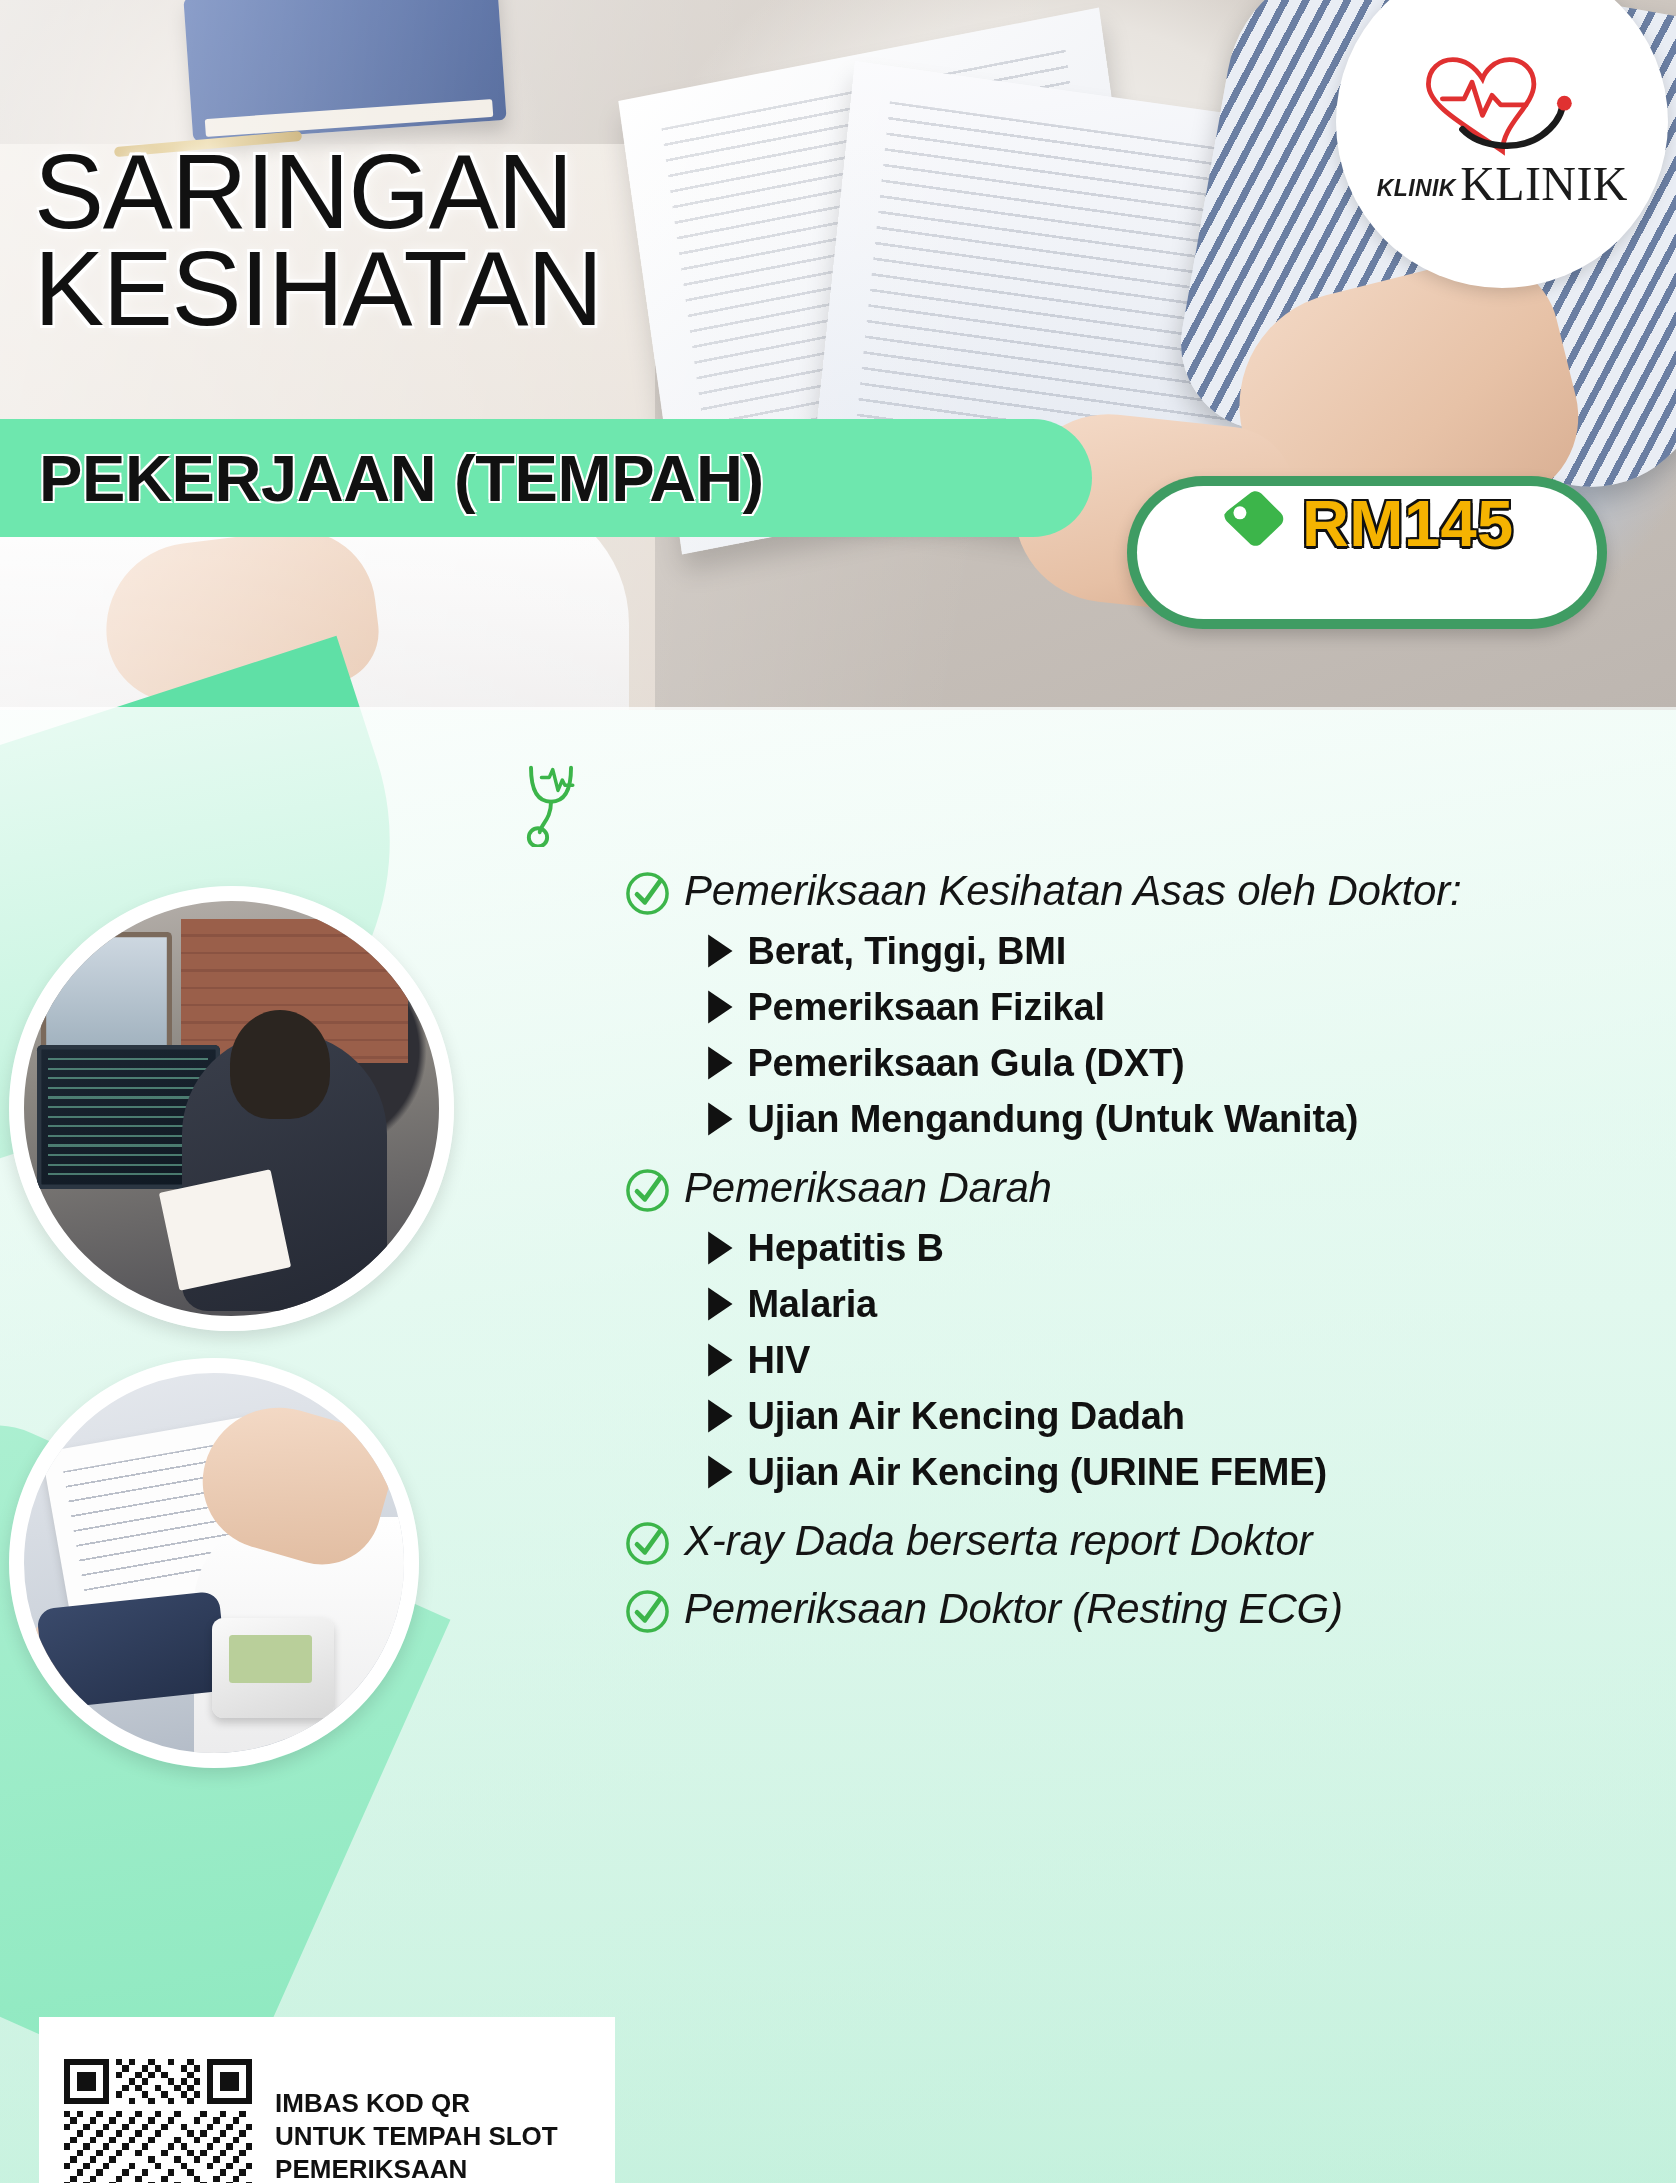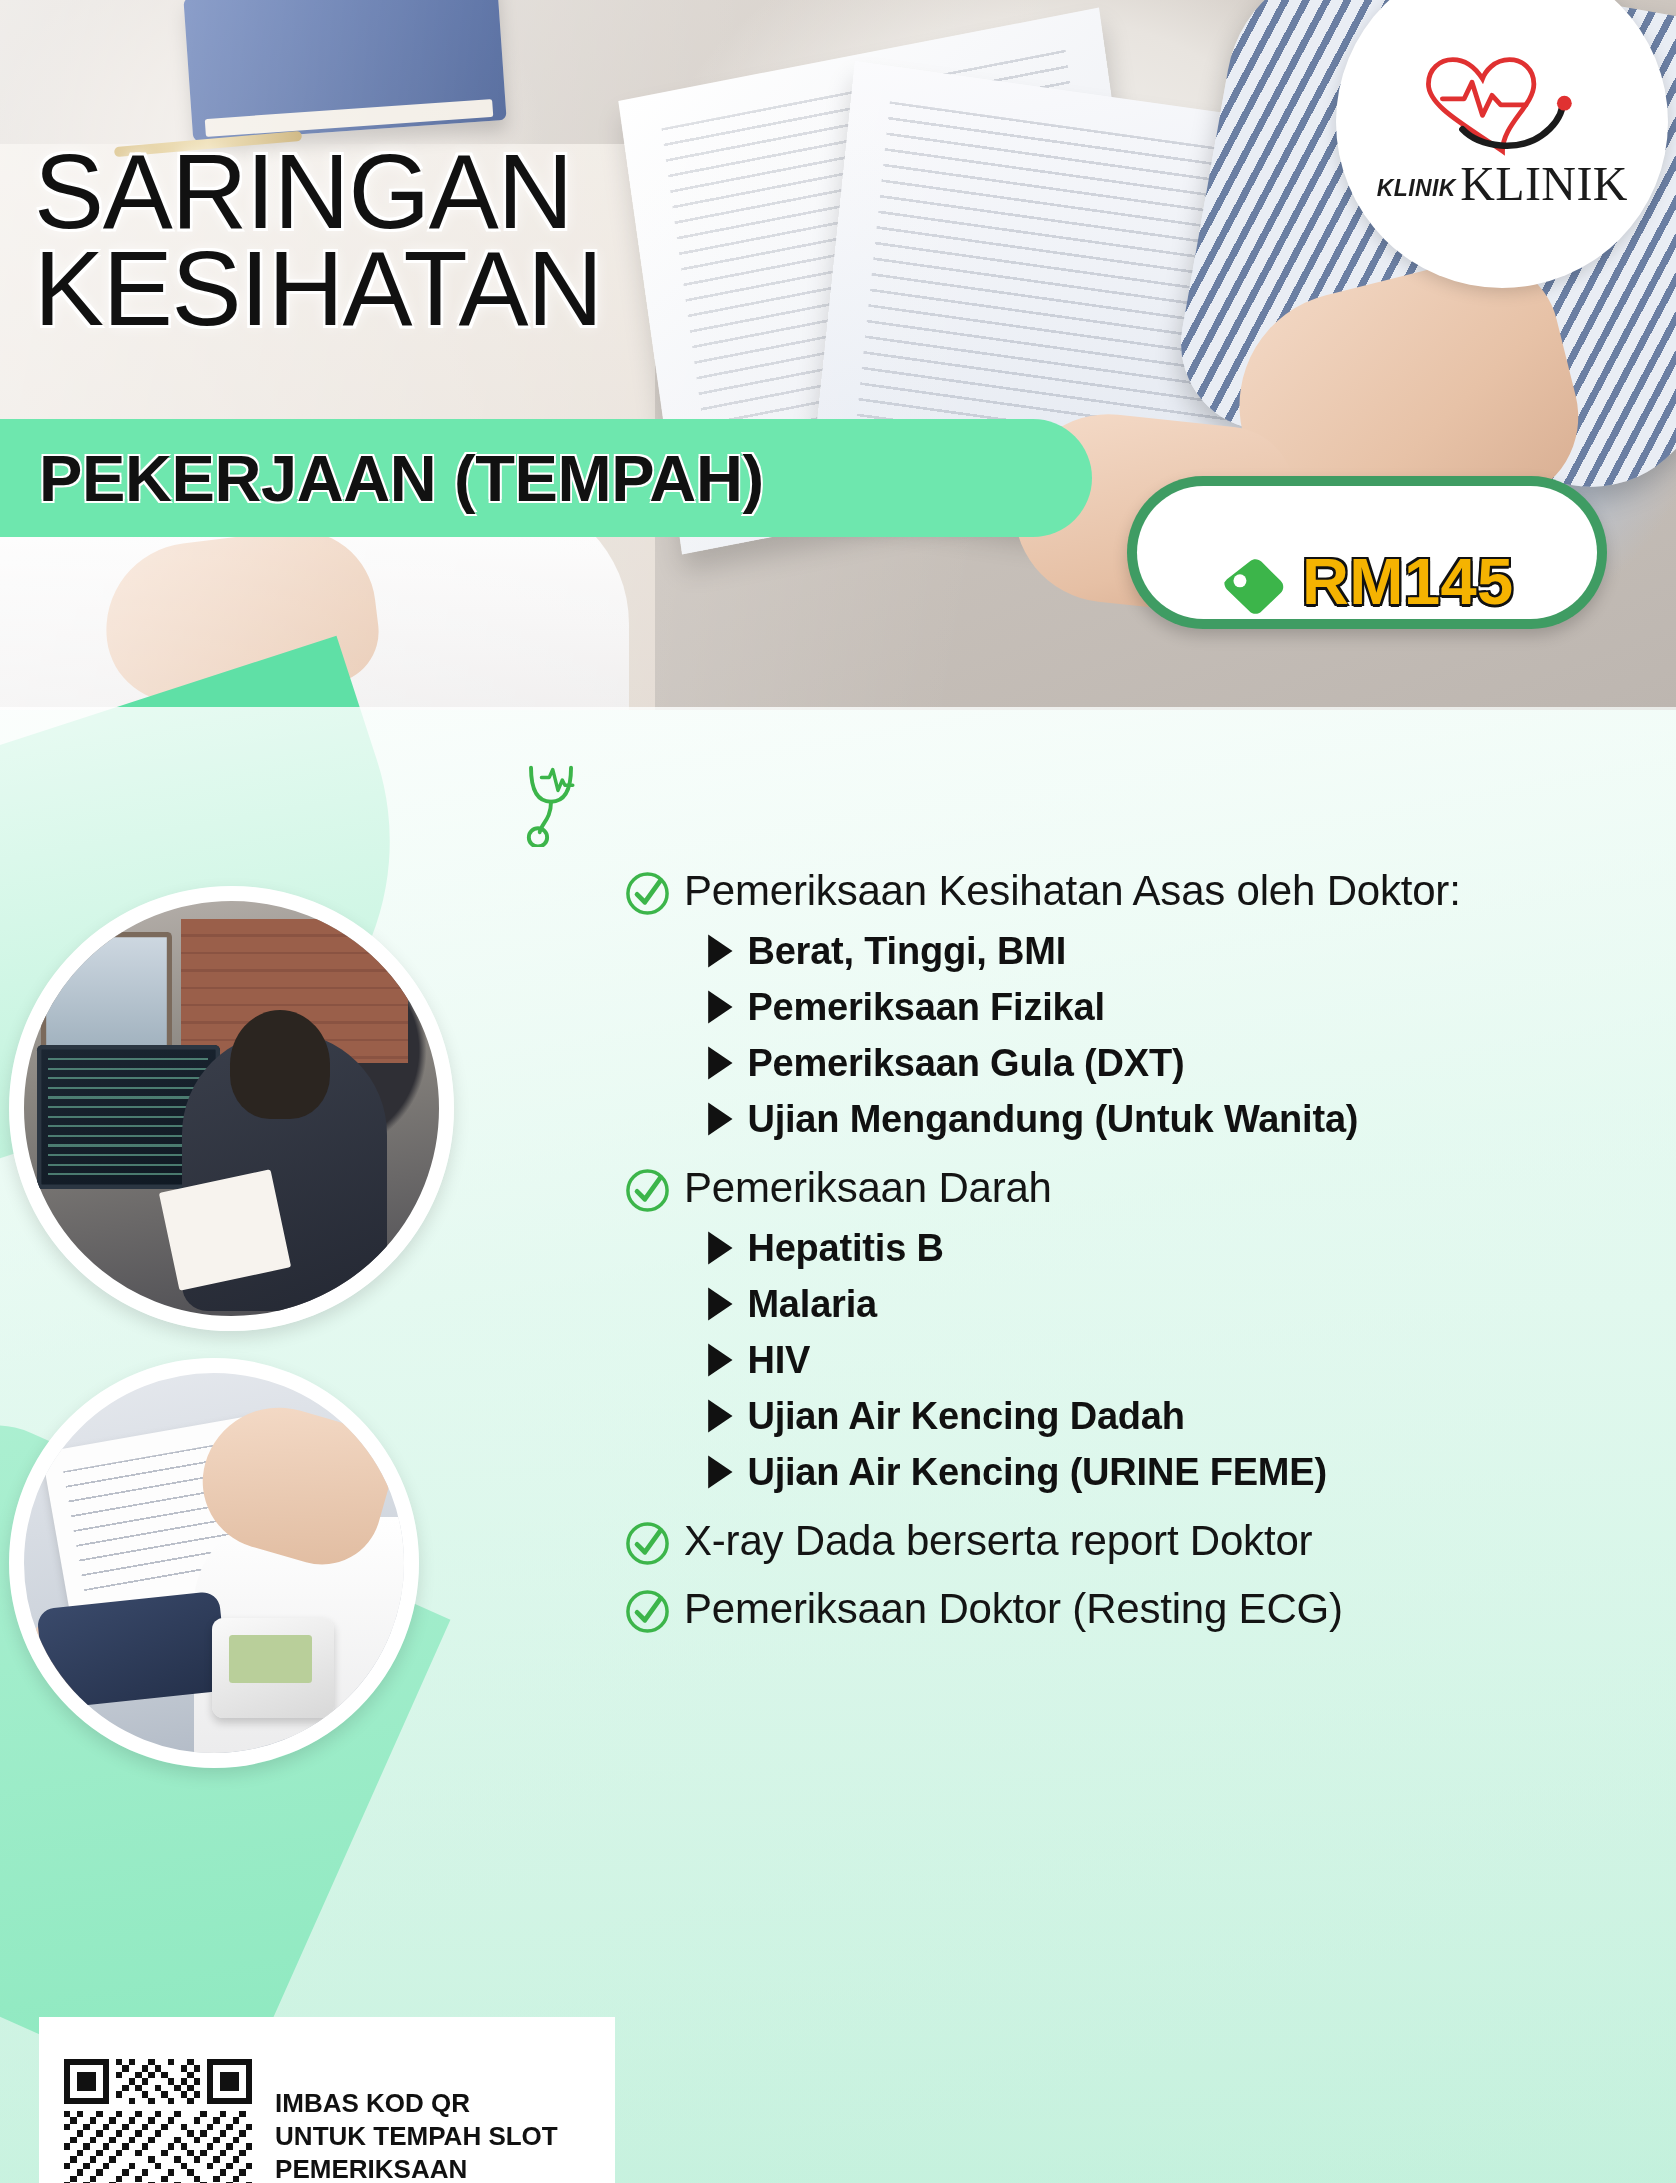--- a/index.html
+++ b/index.html
@@ -239,21 +239,21 @@
     padding: 9.6px;
     box-sizing: border-box;
     box-shadow: 0 7px 15px rgba(0,0,0,0.18);
   }
   .price-inner {
     width: 100%;
     height: 100%;
     background: #ffffff;
     border-radius: 68px;
     display: flex;
-    align-items: flex-end;
+    align-items: flex-start;
     justify-content: center;
     gap: 16.6px;
   }
   .tag-icon { width: 65px; height: 65px; }
   .price-text {
     font-weight: 700;
     font-size: 65px;
     color: #f5b301;
     letter-spacing: 0.4px;
     text-shadow:
@@ -439,20 +439,21 @@
     align-items: flex-start;
     gap: 13px;
     margin: 0 0 3.5px 109px;
   }
   .check-icon { width: 47px; height: 47px; flex: 0 0 auto; margin-top: 2.6px; }
   .check-label {
     font-size: 42px;
     color: #141414;
     line-height: 1.15;
     letter-spacing: -0.2px;
+    font-style: italic;
   }
 
   .sub-row {
     display: flex;
     align-items: center;
     gap: 11.4px;
     margin: 13px 0 0 188px;
   }
   .tri-icon { width: 33px; height: 40px; flex: 0 0 auto; }
   .sub-label {

